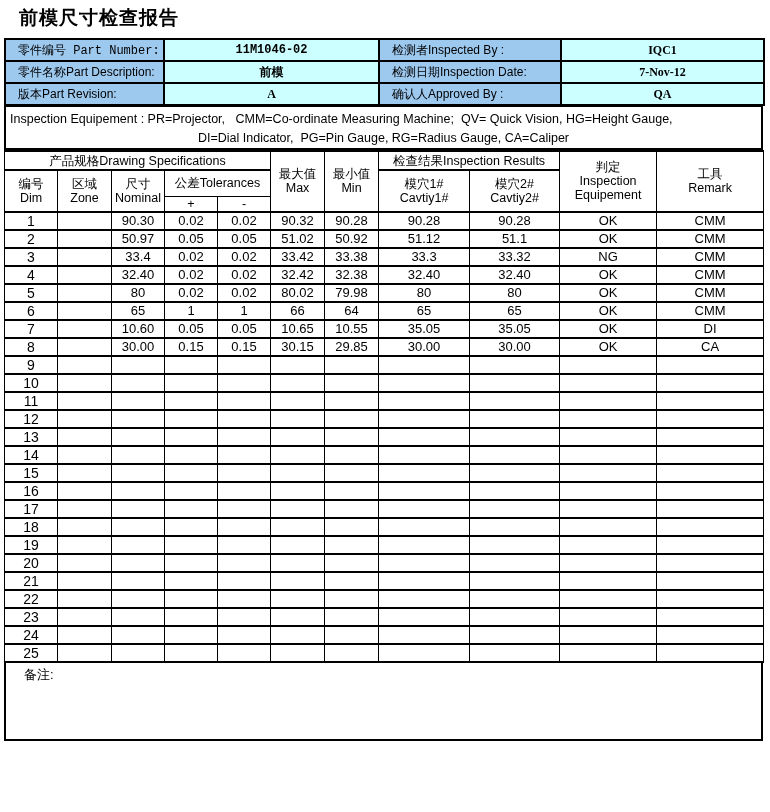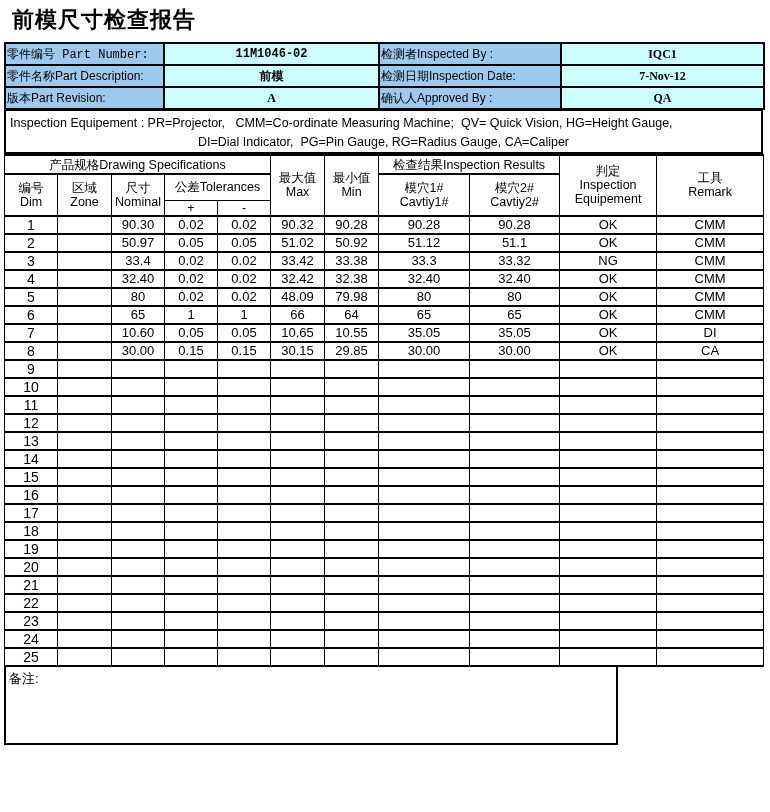--- a/index.html
+++ b/index.html
@@ -4,47 +4,47 @@
 <style>
   :root{
     --label-bg:#9ec9ef;
     --value-bg:#ccffff;
     --border-col:#000000;
     --page-bg:#ffffff;
   }
   *{box-sizing:border-box;margin:0;padding:0;}
   html,body{width:770px;height:812px;background:var(--page-bg);overflow:hidden;}
   body{font-family:"Liberation Sans","DejaVu Sans",sans-serif;color:#000;padding:3px 4px;}
-  .title{font-size:22px;font-weight:bold;margin:2px 0 7px 8px;letter-spacing:1px;font-family:Liberation Serif, serif;}
+  .title{font-size:19px;font-weight:bold;margin:2px 0 7px 15px;letter-spacing:1px;font-family:Liberation Serif, serif;}
   table{border-collapse:collapse;table-layout:fixed;width:759px;}
   td{border:solid var(--border-col);border-width:2px 1px;overflow:hidden;}
   
   .info-table td{height:22px;font-size:12px;vertical-align:middle;border-width:2px 2px;}
-  .info-label{background:var(--label-bg);text-align:left;padding-left:1px;}
+  .info-label{background:var(--label-bg);text-align:left;padding-left:12px;}
   .info-value{background:var(--value-bg);text-align:center;font-weight:bold;}
   .mono{font-family:"Liberation Mono","DejaVu Sans Mono",monospace;font-size:12px;}
   .serif{font-family:"Liberation Serif","DejaVu Serif",serif;font-size:13px;}
   
   .note-box{border:2px solid var(--border-col);border-top-width:1px;width:759px;height:44px;
     padding:3px 4px 0 4px;font-size:12.5px;line-height:19px;}
   .pre{white-space:pre;}
   .note-line2{text-align:center;}
   
   .spec-table{margin-top:0;}
   .spec-table td{text-align:center;vertical-align:middle;font-size:12.5px;line-height:14px;}
   .hdr-a td{height:19px;}
   .hdr-b td{height:26px;}
   .hdr-c td{height:13px;}
   .thin-b{border-bottom-width:1px;}
   .thin-t{border-top-width:1px;}
   .spec-table tbody td{height:18px;font-size:13px;}
   .spec-table tbody td.c-dim{font-size:14px;}
   
-  .remarks-box{border:2px solid var(--border-col);border-top-width:0;width:614px;height:78px;
-    padding:3px 3px;font-size:13px;vertical-align:top;}
+  .remarks-box{border:2px solid var(--border-col);border-top-width:0;width:759px;height:78px;
+    padding:3px 18px;font-size:13px;vertical-align:top;}
 </style>
 </head>
 <body>
 
 <div class="title">前模尺寸检查报告</div>
 
 <table class="info-table">
   <colgroup>
       <col style="width:159px">
       <col style="width:215px">
@@ -194,21 +194,21 @@
         <td class="c-cavity2">32.40</td>
         <td class="c-result">OK</td>
         <td class="c-remark">CMM</td>
       </tr>
       <tr>
         <td class="c-dim">5</td>
         <td class="c-zone"></td>
         <td class="c-nominal">80</td>
         <td class="c-tol-plus">0.02</td>
         <td class="c-tol-minus">0.02</td>
-        <td class="c-max">48.09</td>
+        <td class="c-max">80.02</td>
         <td class="c-min">79.98</td>
         <td class="c-cavity1">80</td>
         <td class="c-cavity2">80</td>
         <td class="c-result">OK</td>
         <td class="c-remark">CMM</td>
       </tr>
       <tr>
         <td class="c-dim">6</td>
         <td class="c-zone"></td>
         <td class="c-nominal">65</td>

